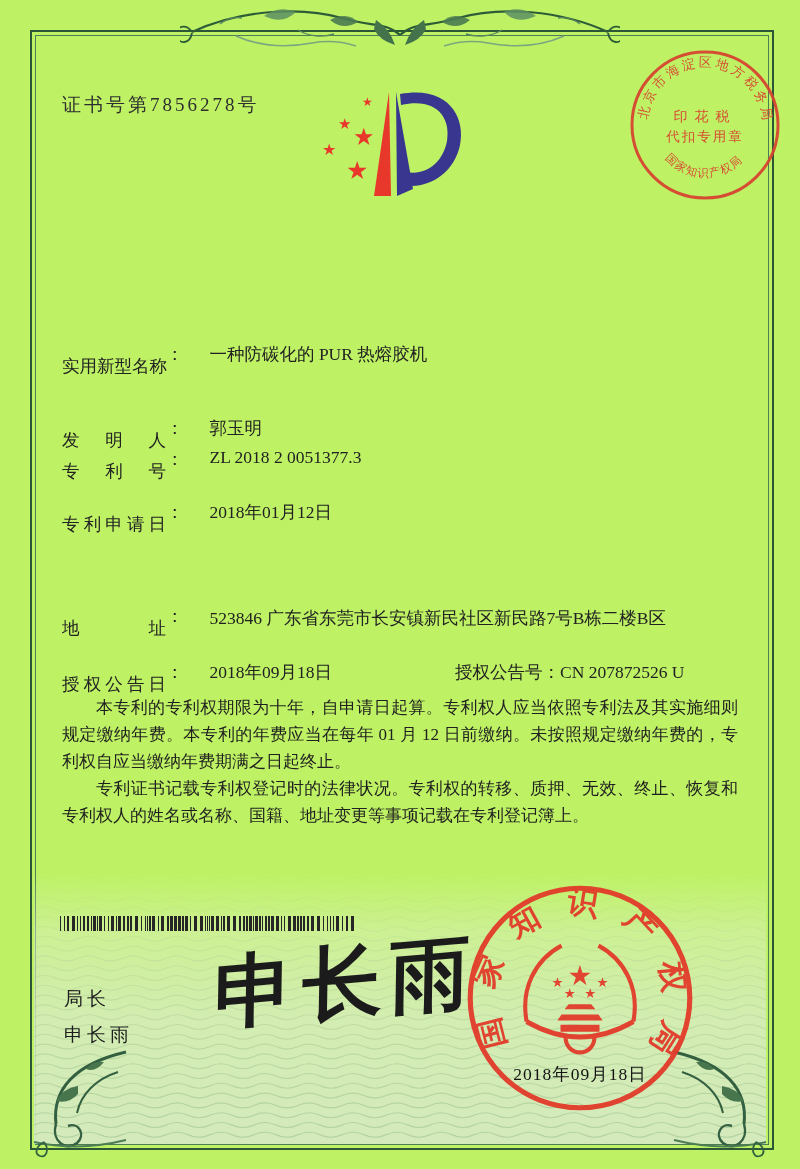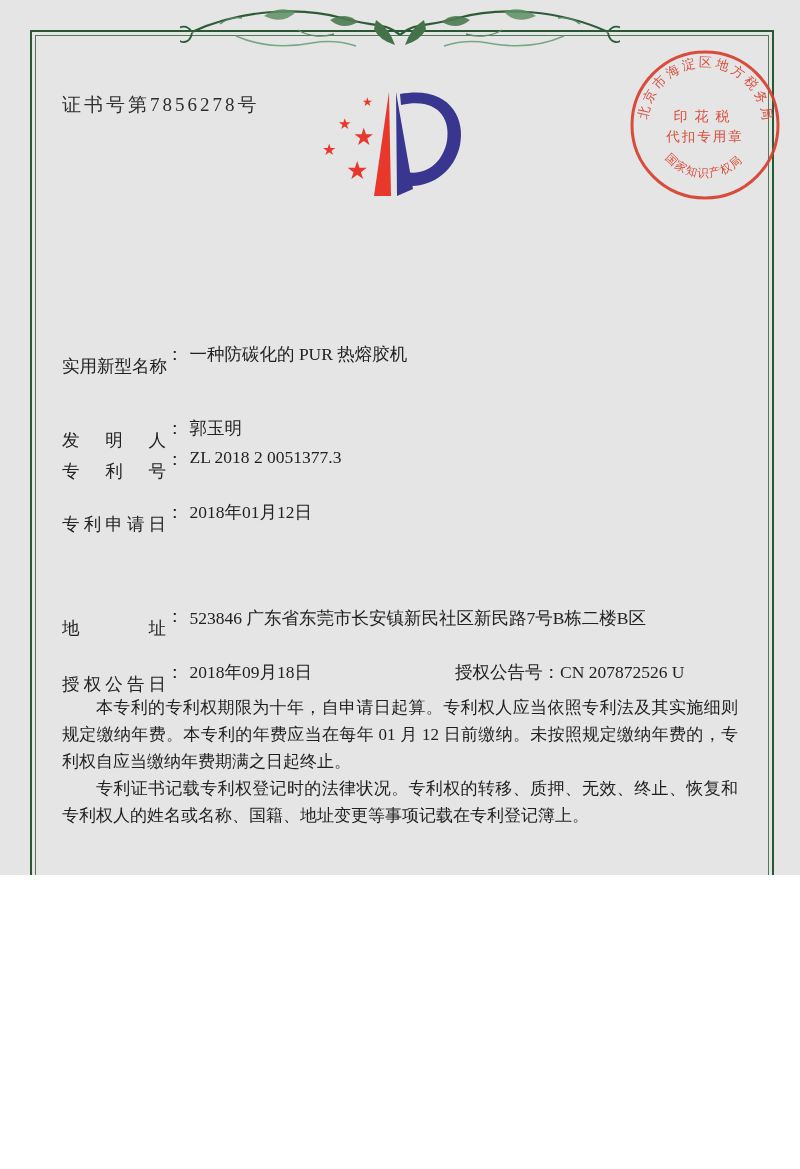--- a/index.html
+++ b/index.html
@@ -1,17 +1,17 @@
 <!DOCTYPE html>
 <html><head>
 <meta charset="utf-8">
 <style>
   html,body{margin:0;padding:0;}
   body{width:800px;height:1169px;font-family:"Liberation Serif","DejaVu Serif",serif;}
-  .page{position:relative;width:800px;height:875px;background:#e5e5e5;overflow:hidden;}
+  .page{position:relative;width:800px;height:1169px;background:#bef264;overflow:hidden;}
   
   .frame{position:absolute;left:30px;top:30px;width:740px;height:1116px;border:2px solid #2b5737;z-index:1;}
   .frame-inner{position:absolute;inset:3px;border:1px solid #4d7d55;}
   
   .wave-grad{position:absolute;left:34px;top:872px;width:732px;height:272px;z-index:2;
     background:linear-gradient(180deg,rgba(222,238,205,0) 0%,rgba(222,238,205,.45) 22%,rgba(216,235,197,.8) 55%,rgba(213,233,193,.95) 100%);}
   #waves{position:absolute;left:34px;top:876px;width:732px;height:268px;z-index:2;}
   
   .top-ornament{position:absolute;left:180px;top:2px;width:440px;height:58px;z-index:4;}
   .corner{position:absolute;width:125px;height:115px;z-index:4;}
@@ -24,21 +24,21 @@
   .s1{left:66px;top:12px;font-size:12px;}
   .s2{left:42px;top:33px;font-size:15px;}
   .s3{left:57px;top:41px;font-size:24px;}
   .s4{left:26px;top:58px;font-size:16px;}
   .s5{left:50px;top:74px;font-size:25px;}
   .title{position:absolute;left:0;top:222px;width:800px;text-align:center;font-size:43px;font-weight:bold;
     letter-spacing:12px;color:#101010;z-index:5;}
   
   .frow{position:absolute;left:62px;font-size:17.5px;color:#222;z-index:5;white-space:nowrap;}
   .lt{display:inline-block;width:104px;text-align:justify;text-align-last:justify;vertical-align:top;margin-top:12px;}
-  .val{display:inline-block;padding-left:6px;vertical-align:top;white-space:normal;}
+  .val{display:inline-block;padding-left:6px;vertical-align:top;white-space:normal;margin-left:20px;}
   .f0{top:342px}.f1{top:416px}.f2{top:447px}.f3{top:500px}.f4{top:552px}
   .f5{top:604px}.f5 .val{width:470px;line-height:28px;}
   .f6{top:660px}
   .auth-no{position:absolute;left:455px;top:660px;font-size:17.5px;color:#222;z-index:5;}
   
   .paras{position:absolute;left:62px;top:694px;width:676px;z-index:5;color:#1f1f1f;
     font-size:17px;line-height:27px;text-align:justify;}
   .paras p{margin:0;text-indent:2em;}
   
   #barcode{position:absolute;left:60px;top:916px;width:300px;height:15px;z-index:5;font-size:0;}

